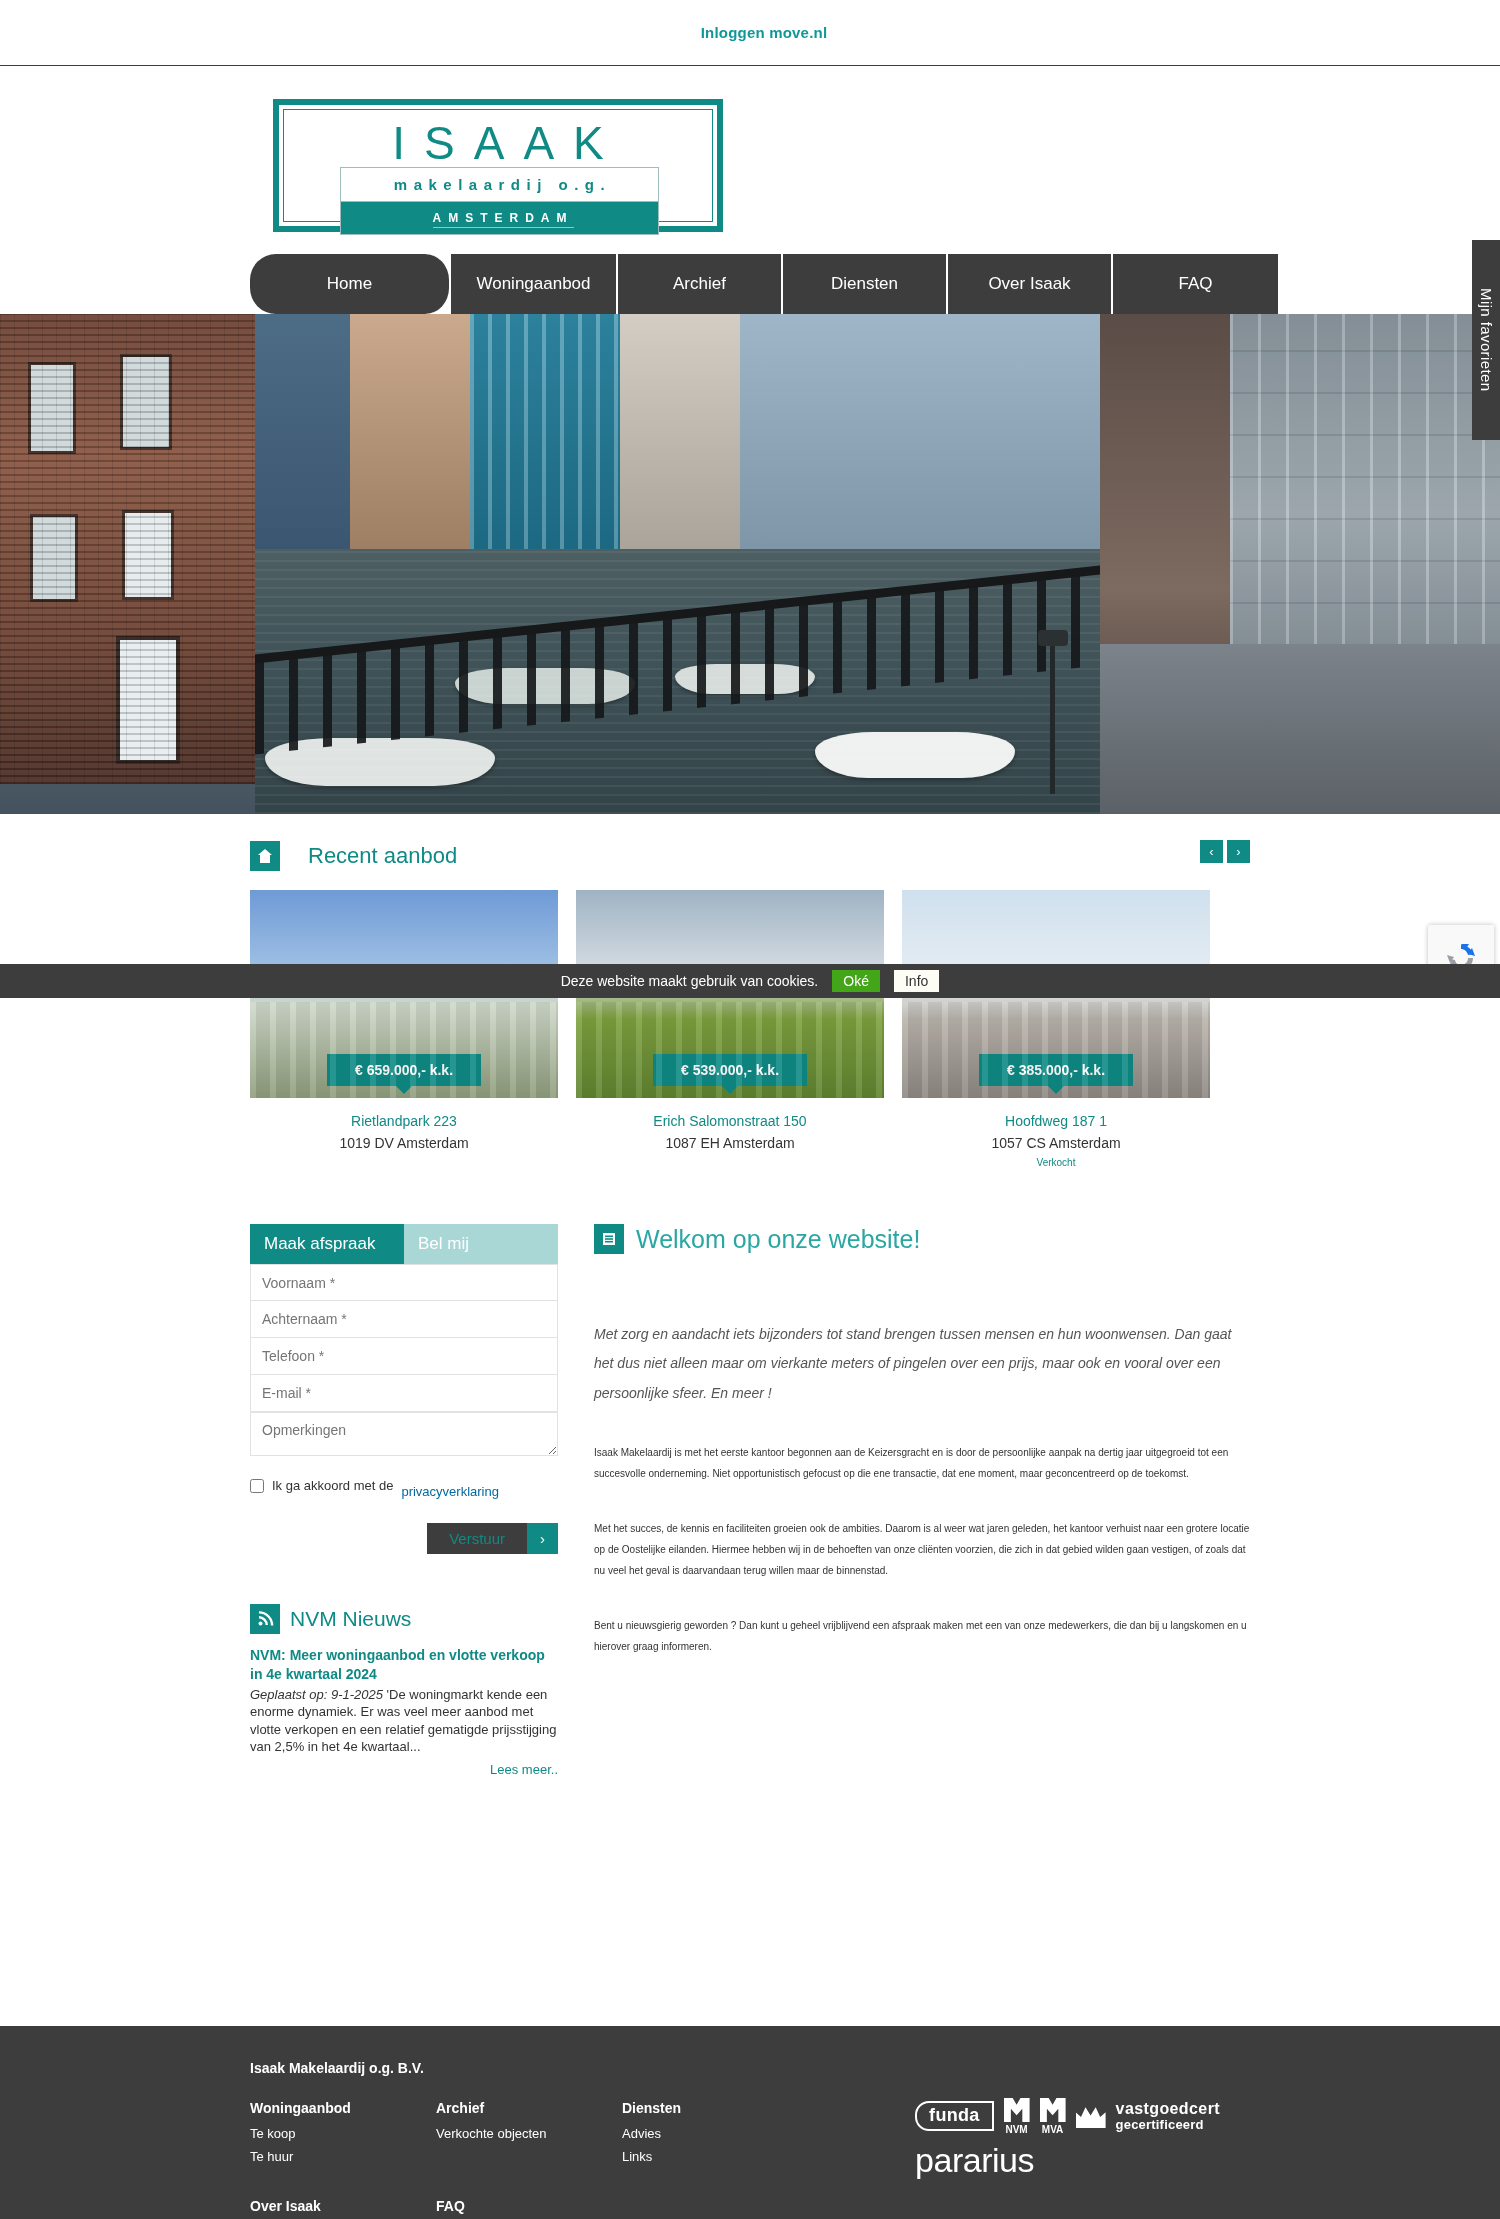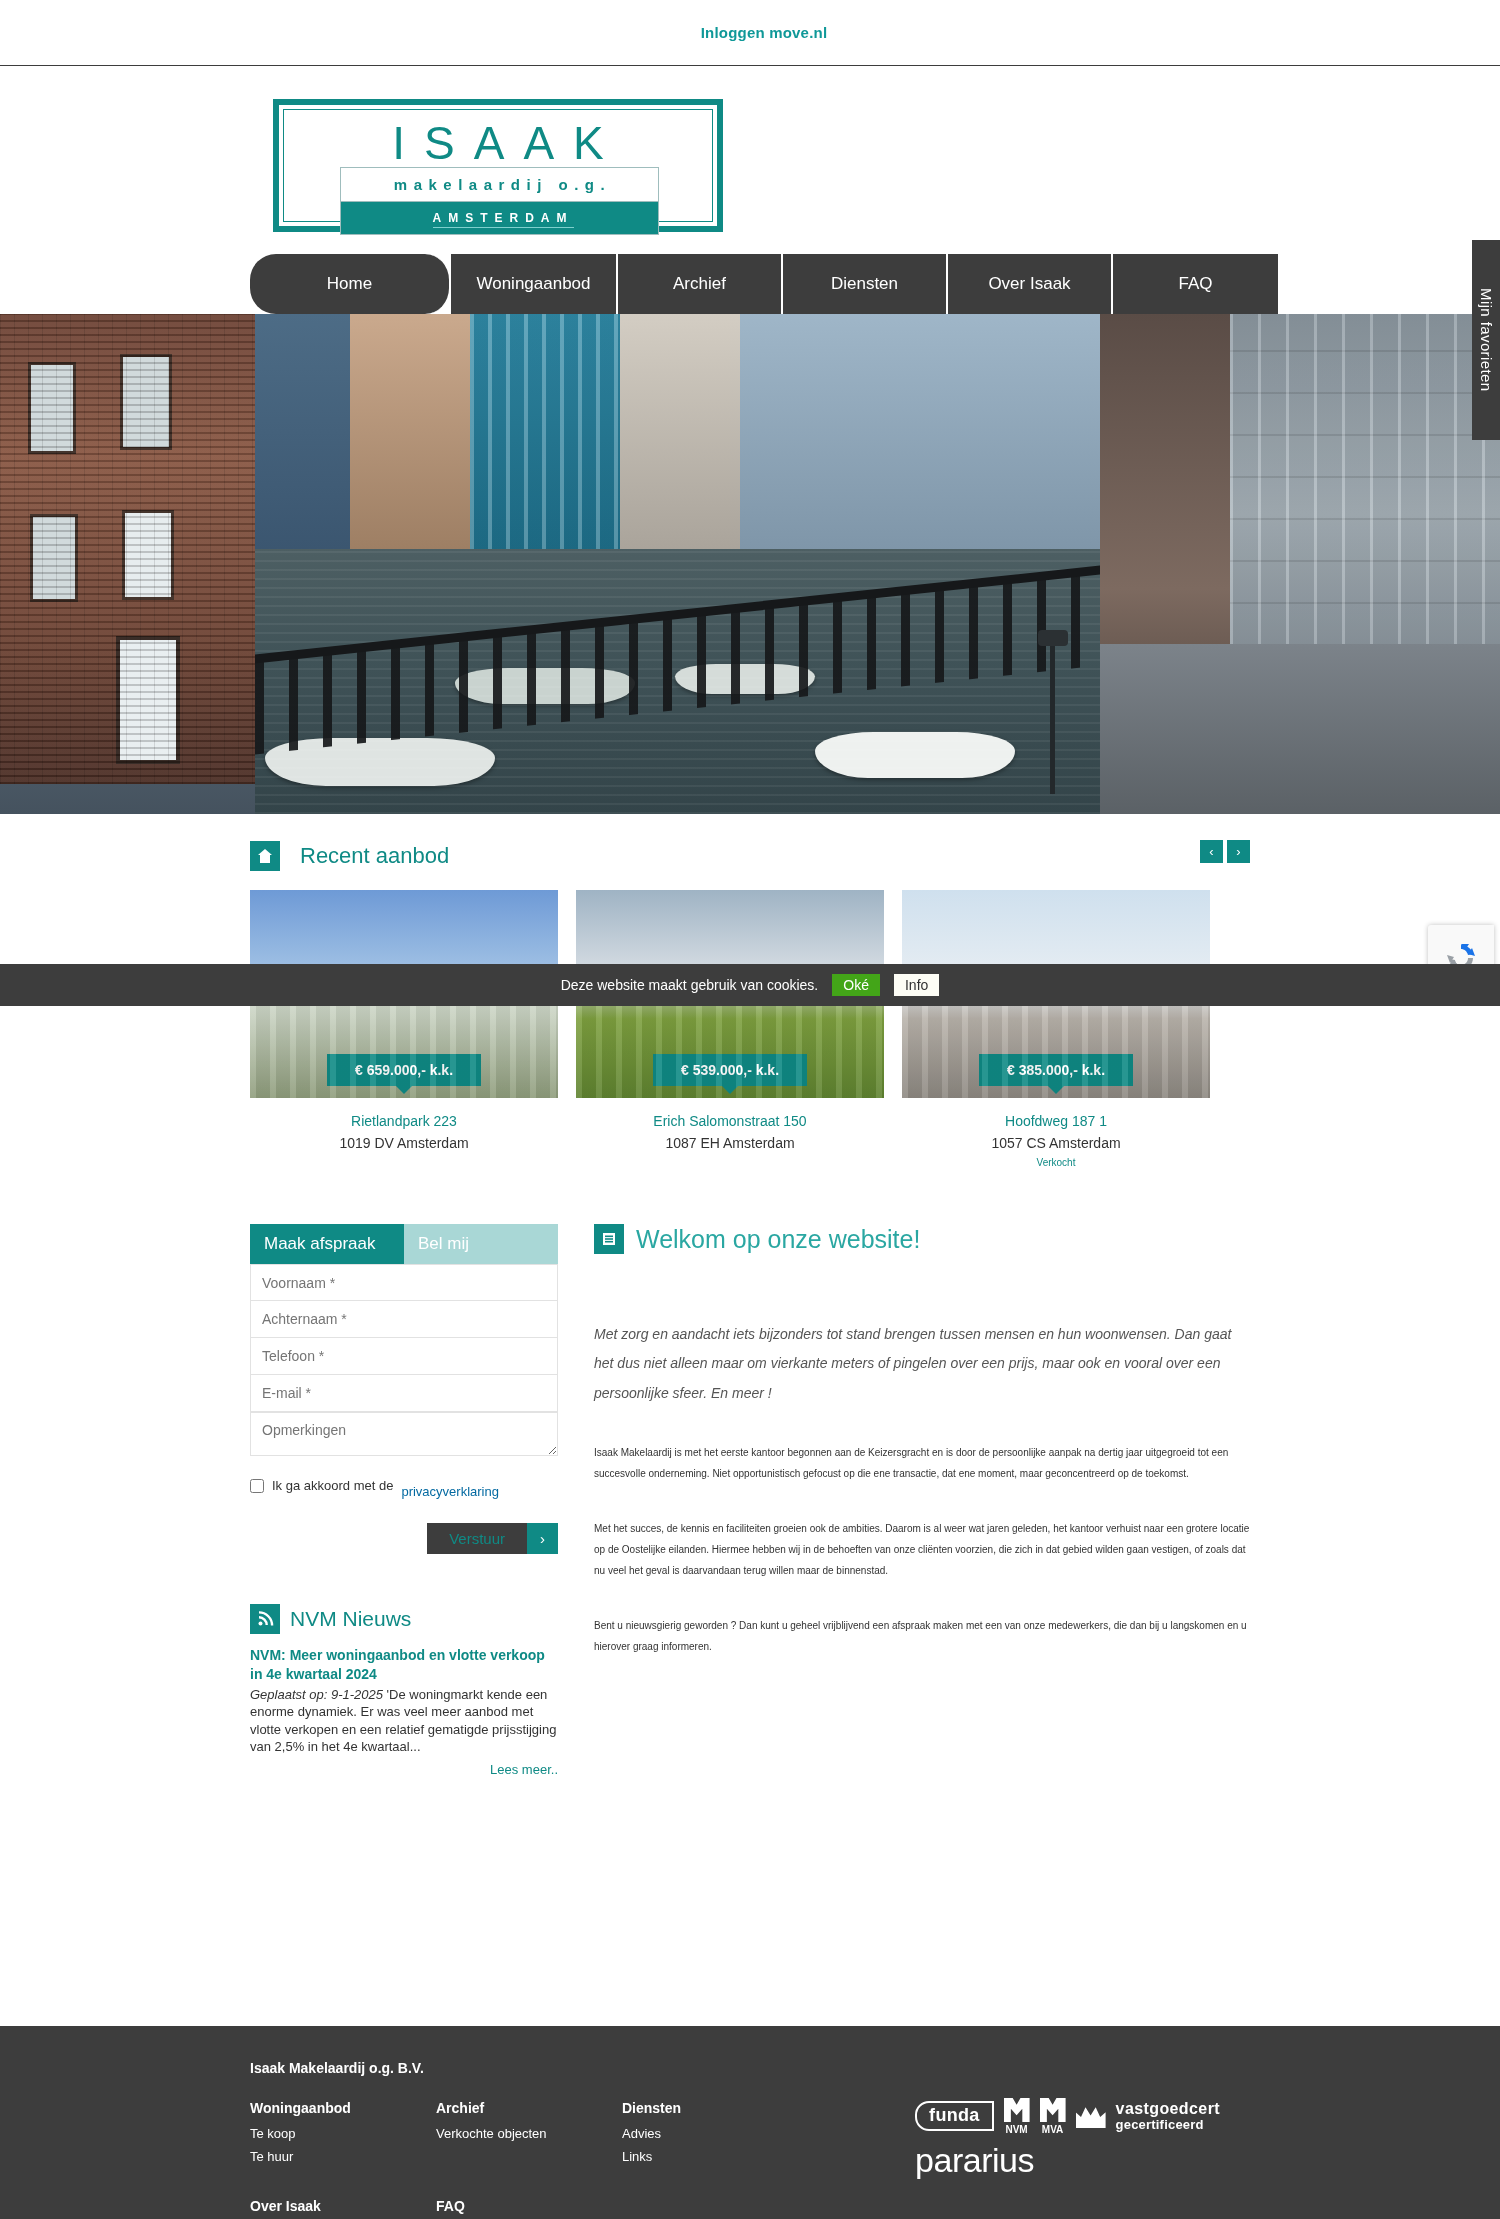--- a/index.html
+++ b/index.html
@@ -247,21 +247,21 @@
   .lamp {
     position: absolute; left: 1050px; top: 330px; width: 5px; height: 150px; background:#23282b;
   }
   .lamp::before{content:"";position:absolute;left:-12px;top:-14px;width:30px;height:16px;background:#2b3033;border-radius:4px;}
 
   
   .cookiebar {
     position: absolute;
     left: 0; right: 0;
     top: 964px;
-    height: 42px;
+    height: 34px;
     background: #3d3d3d;
     color: #ffffff;
     display: flex;
     align-items: center;
     justify-content: center;
     gap: 14px;
     z-index: 30;
     font-size: 14px;
   }
   .cookie-ok {
@@ -286,21 +286,21 @@
     z-index: 25;
     display: flex; align-items: center; justify-content: center;
   }
 
   
   .container { width: 1000px; margin: 0 auto; position: relative; }
 
   
   .recent { padding-top: 22px; position: relative; }
   .section-head {
-    display: flex; align-items: center; gap: 20px;
+    display: flex; align-items: center; gap: 28px;
     height: 40px; position: relative;
   }
   .sec-icon {
     width: 30px; height: 30px; background: #0f8a85;
     display: flex; align-items: center; justify-content: center;
   }
   .sec-title { color: #0f8a85; font-size: 22px; font-weight: 400; }
   .carousel-ctrls { position: absolute; right: 0; top: 4px; display: flex; gap: 4px; }
   .car-btn {
     width: 23px; height: 23px; background: #0f8a85; color: #fff;

